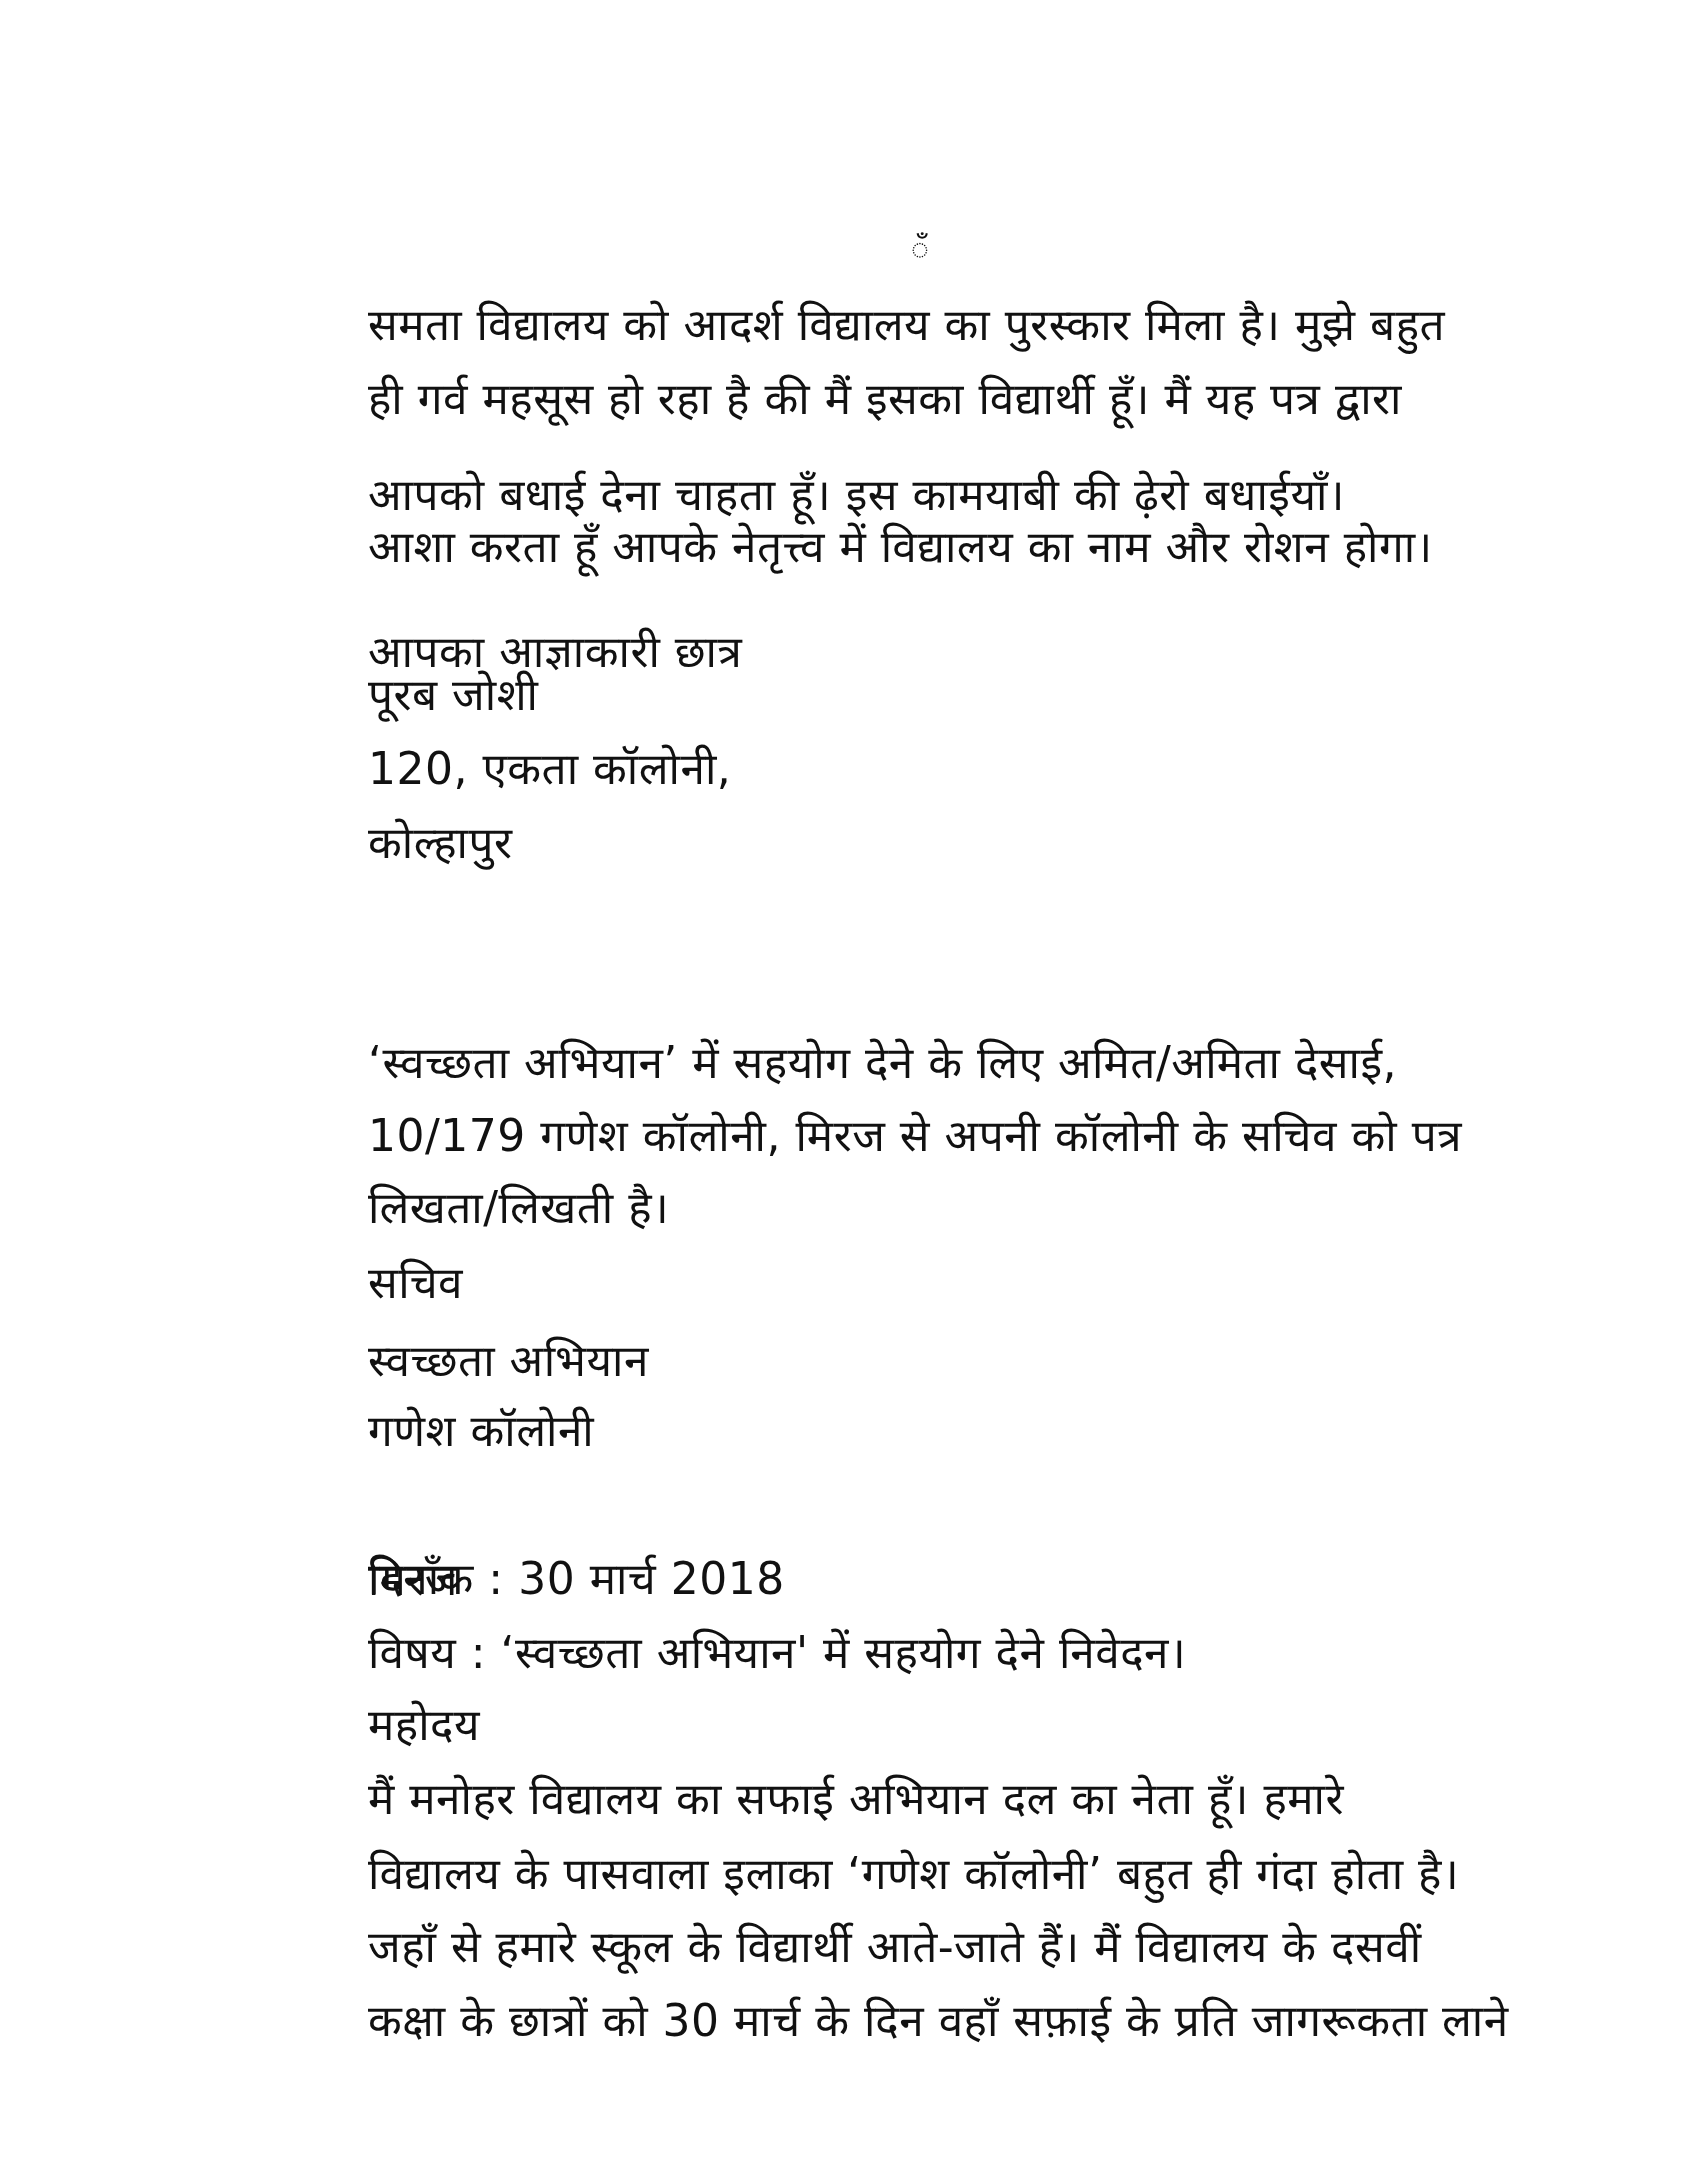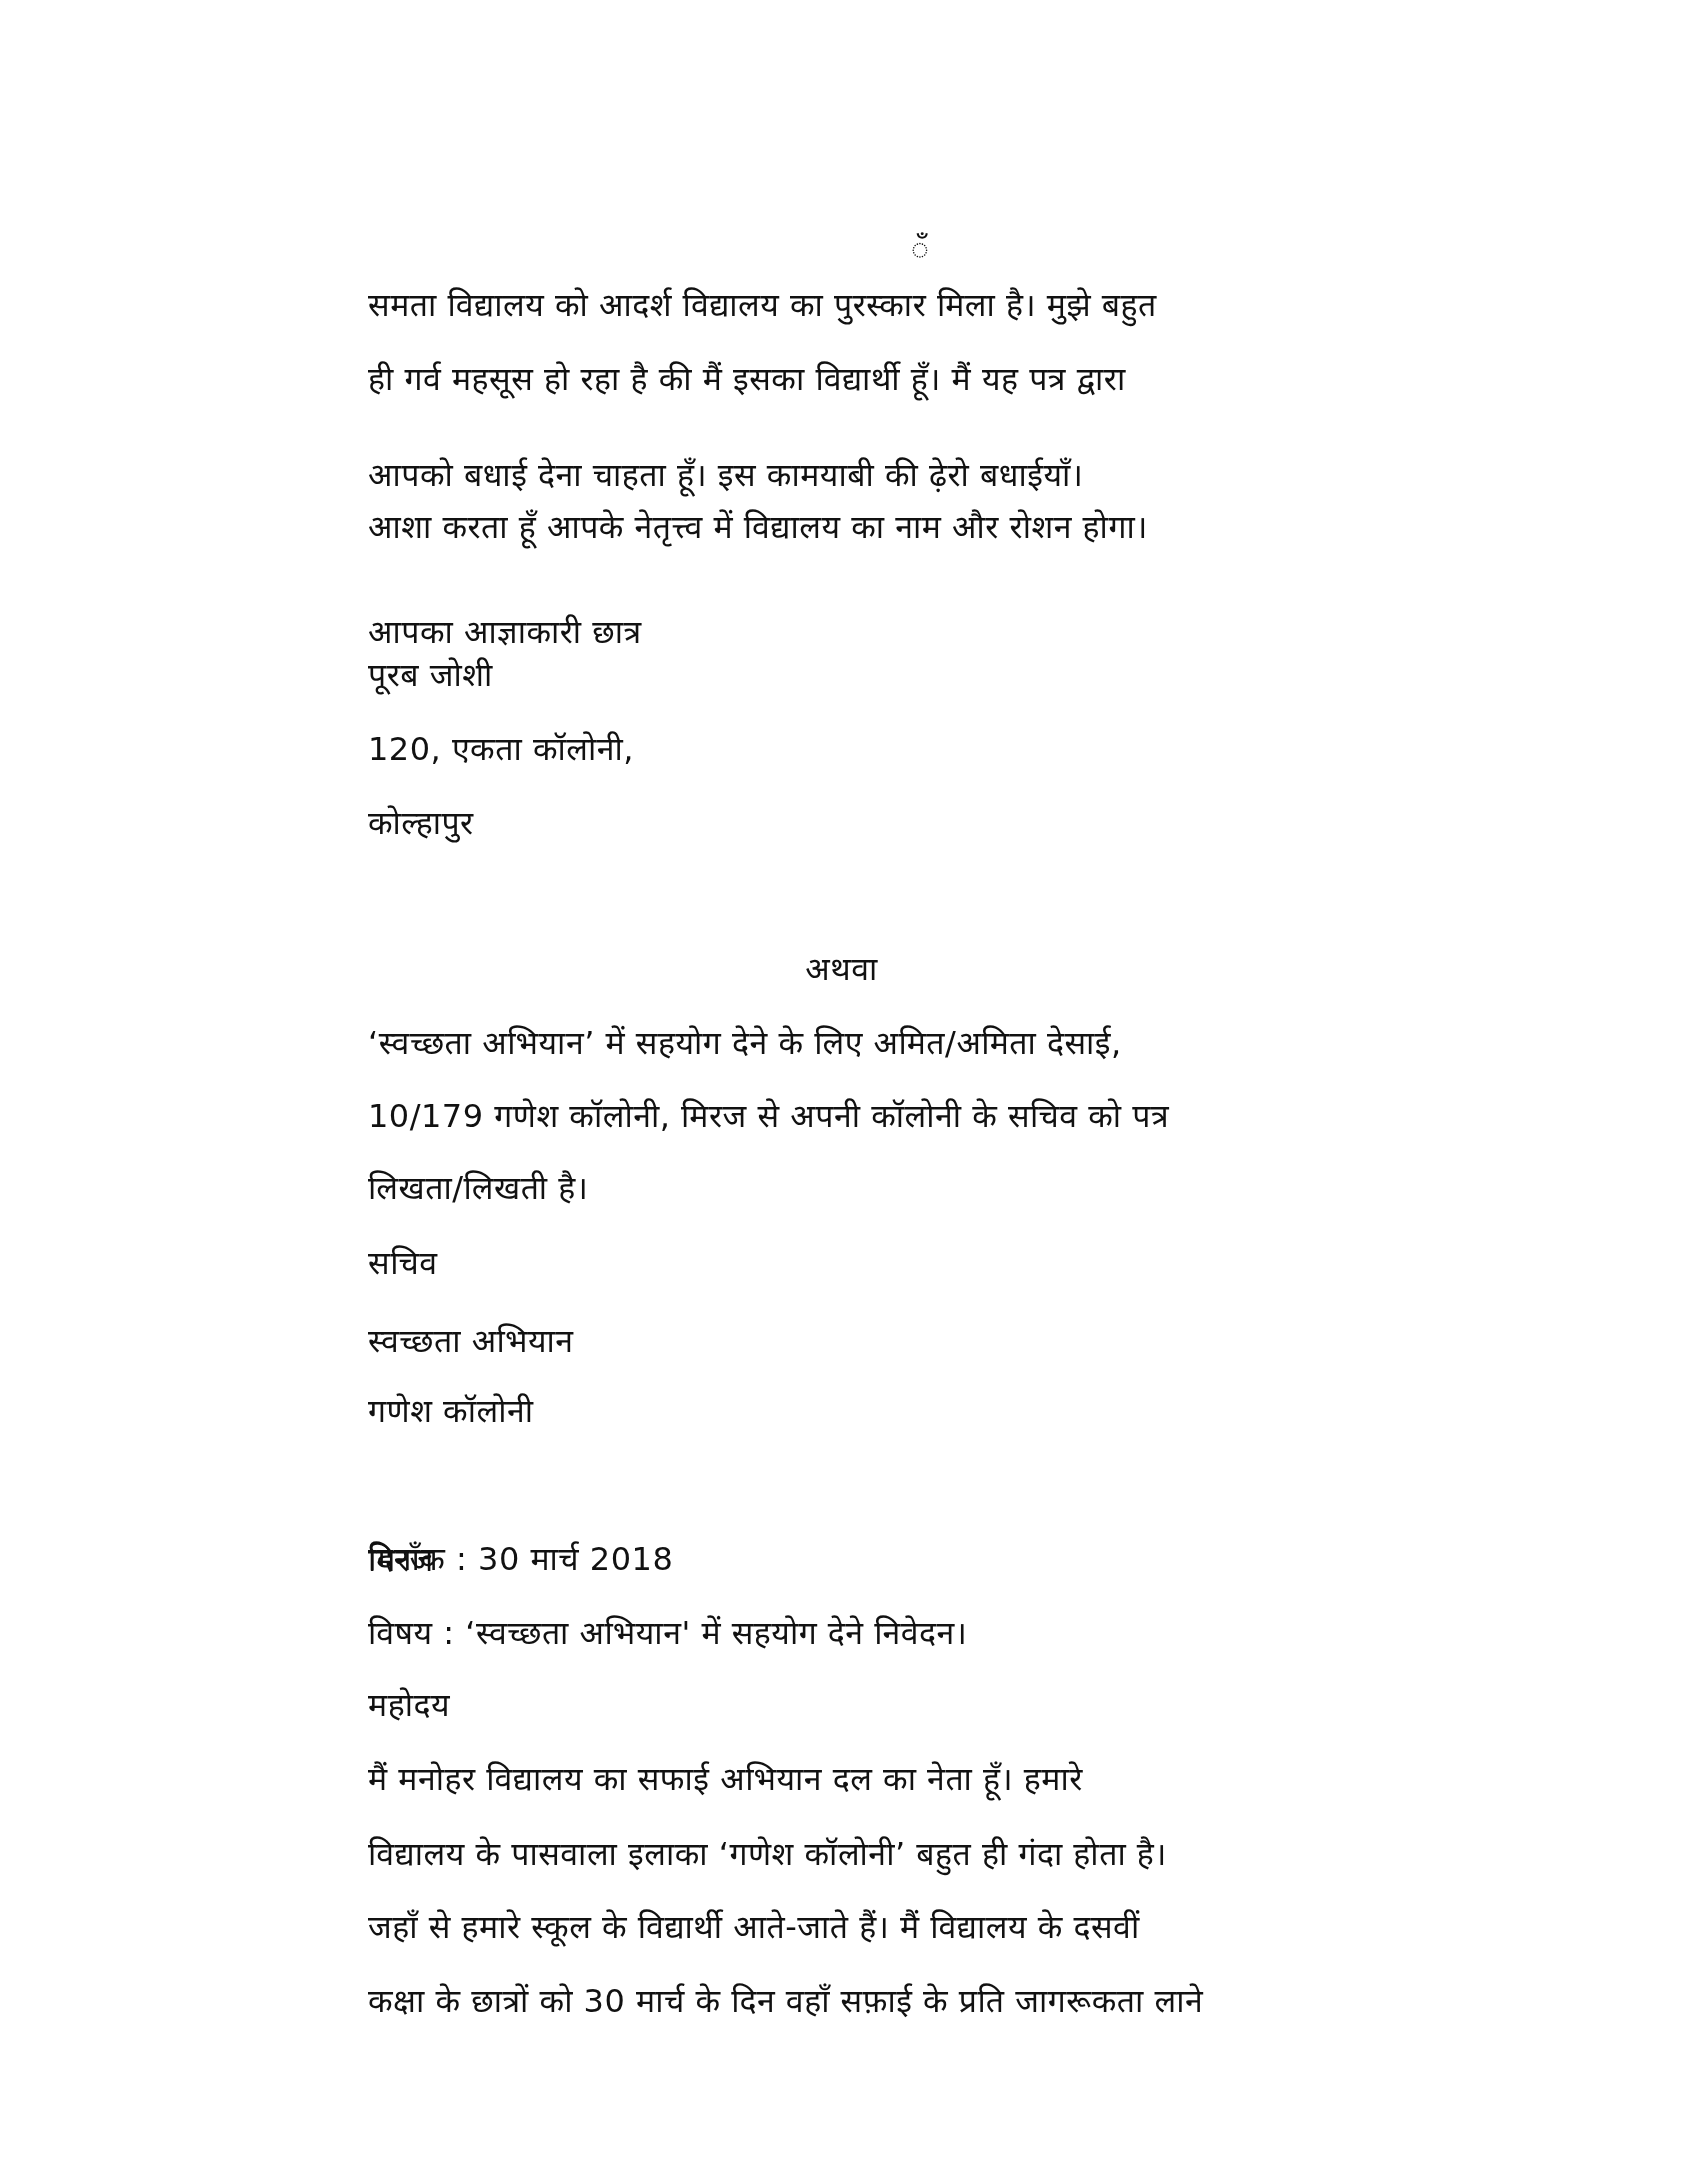--- a/index.html
+++ b/index.html
@@ -18,24 +18,25 @@
   .page {
     position: absolute;
     left: 0; top: 0;
     width: 1683px;
     height: 2178px;
     background: #ffffff;
   }
   .line {
     position: absolute;
     left: 368px;
-    font-size: 32px;
+    font-size: 44px;
     line-height: 48px;
     white-space: nowrap;
     letter-spacing: 0.5px;
+    margin-top: 20px;
   }
   .centered {
     left: 0;
     width: 1683px;
     text-align: center;
   }
   .mark {
     position: absolute;
     left: 911px;
     top: 234px;
@@ -54,21 +55,20 @@
     <div class="line" style="top:281px">समता विद्यालय को आदर्श विद्यालय का पुरस्कार मिला है। मुझे बहुत</div>
     <div class="line" style="top:355px">ही गर्व महसूस हो रहा है की मैं इसका विद्यार्थी हूँ। मैं यह पत्र द्वारा</div>
     <div class="line" style="top:451px">आपको बधाई देना चाहता हूँ। इस कामयाबी की ढ़ेरो बधाईयाँ।</div>
     <div class="line" style="top:503px">आशा करता हूँ आपके नेतृत्त्व में विद्यालय का नाम और रोशन होगा।</div>
     <div class="line" style="top:608px">आपका आज्ञाकारी छात्र</div>
     <div class="line" style="top:651px">पूरब जोशी</div>
     <div class="line" style="top:725px">120, एकता कॉलोनी,</div>
     <div class="line" style="top:799px">कोल्हापुर</div>
   </div>
 
-  <div class="line centered" style="top:945px">अथवा</div>
 
   <div>
     <div class="line" style="top:1019px">‘स्वच्छता अभियान’ में सहयोग देने के लिए अमित/अमिता देसाई,</div>
     <div class="line" style="top:1092px">10/179 गणेश कॉलोनी, मिरज से अपनी कॉलोनी के सचिव को पत्र</div>
     <div class="line" style="top:1164px">लिखता/लिखती है।</div>
     <div class="line" style="top:1239px">सचिव</div>
     <div class="line" style="top:1317px">स्वच्छता अभियान</div>
     <div class="line" style="top:1387px">गणेश कॉलोनी</div>
     <div class="line" style="top:1536px">मिरज</div>
     <div class="line" style="top:1535px">दिनाँक : 30 मार्च 2018</div>

